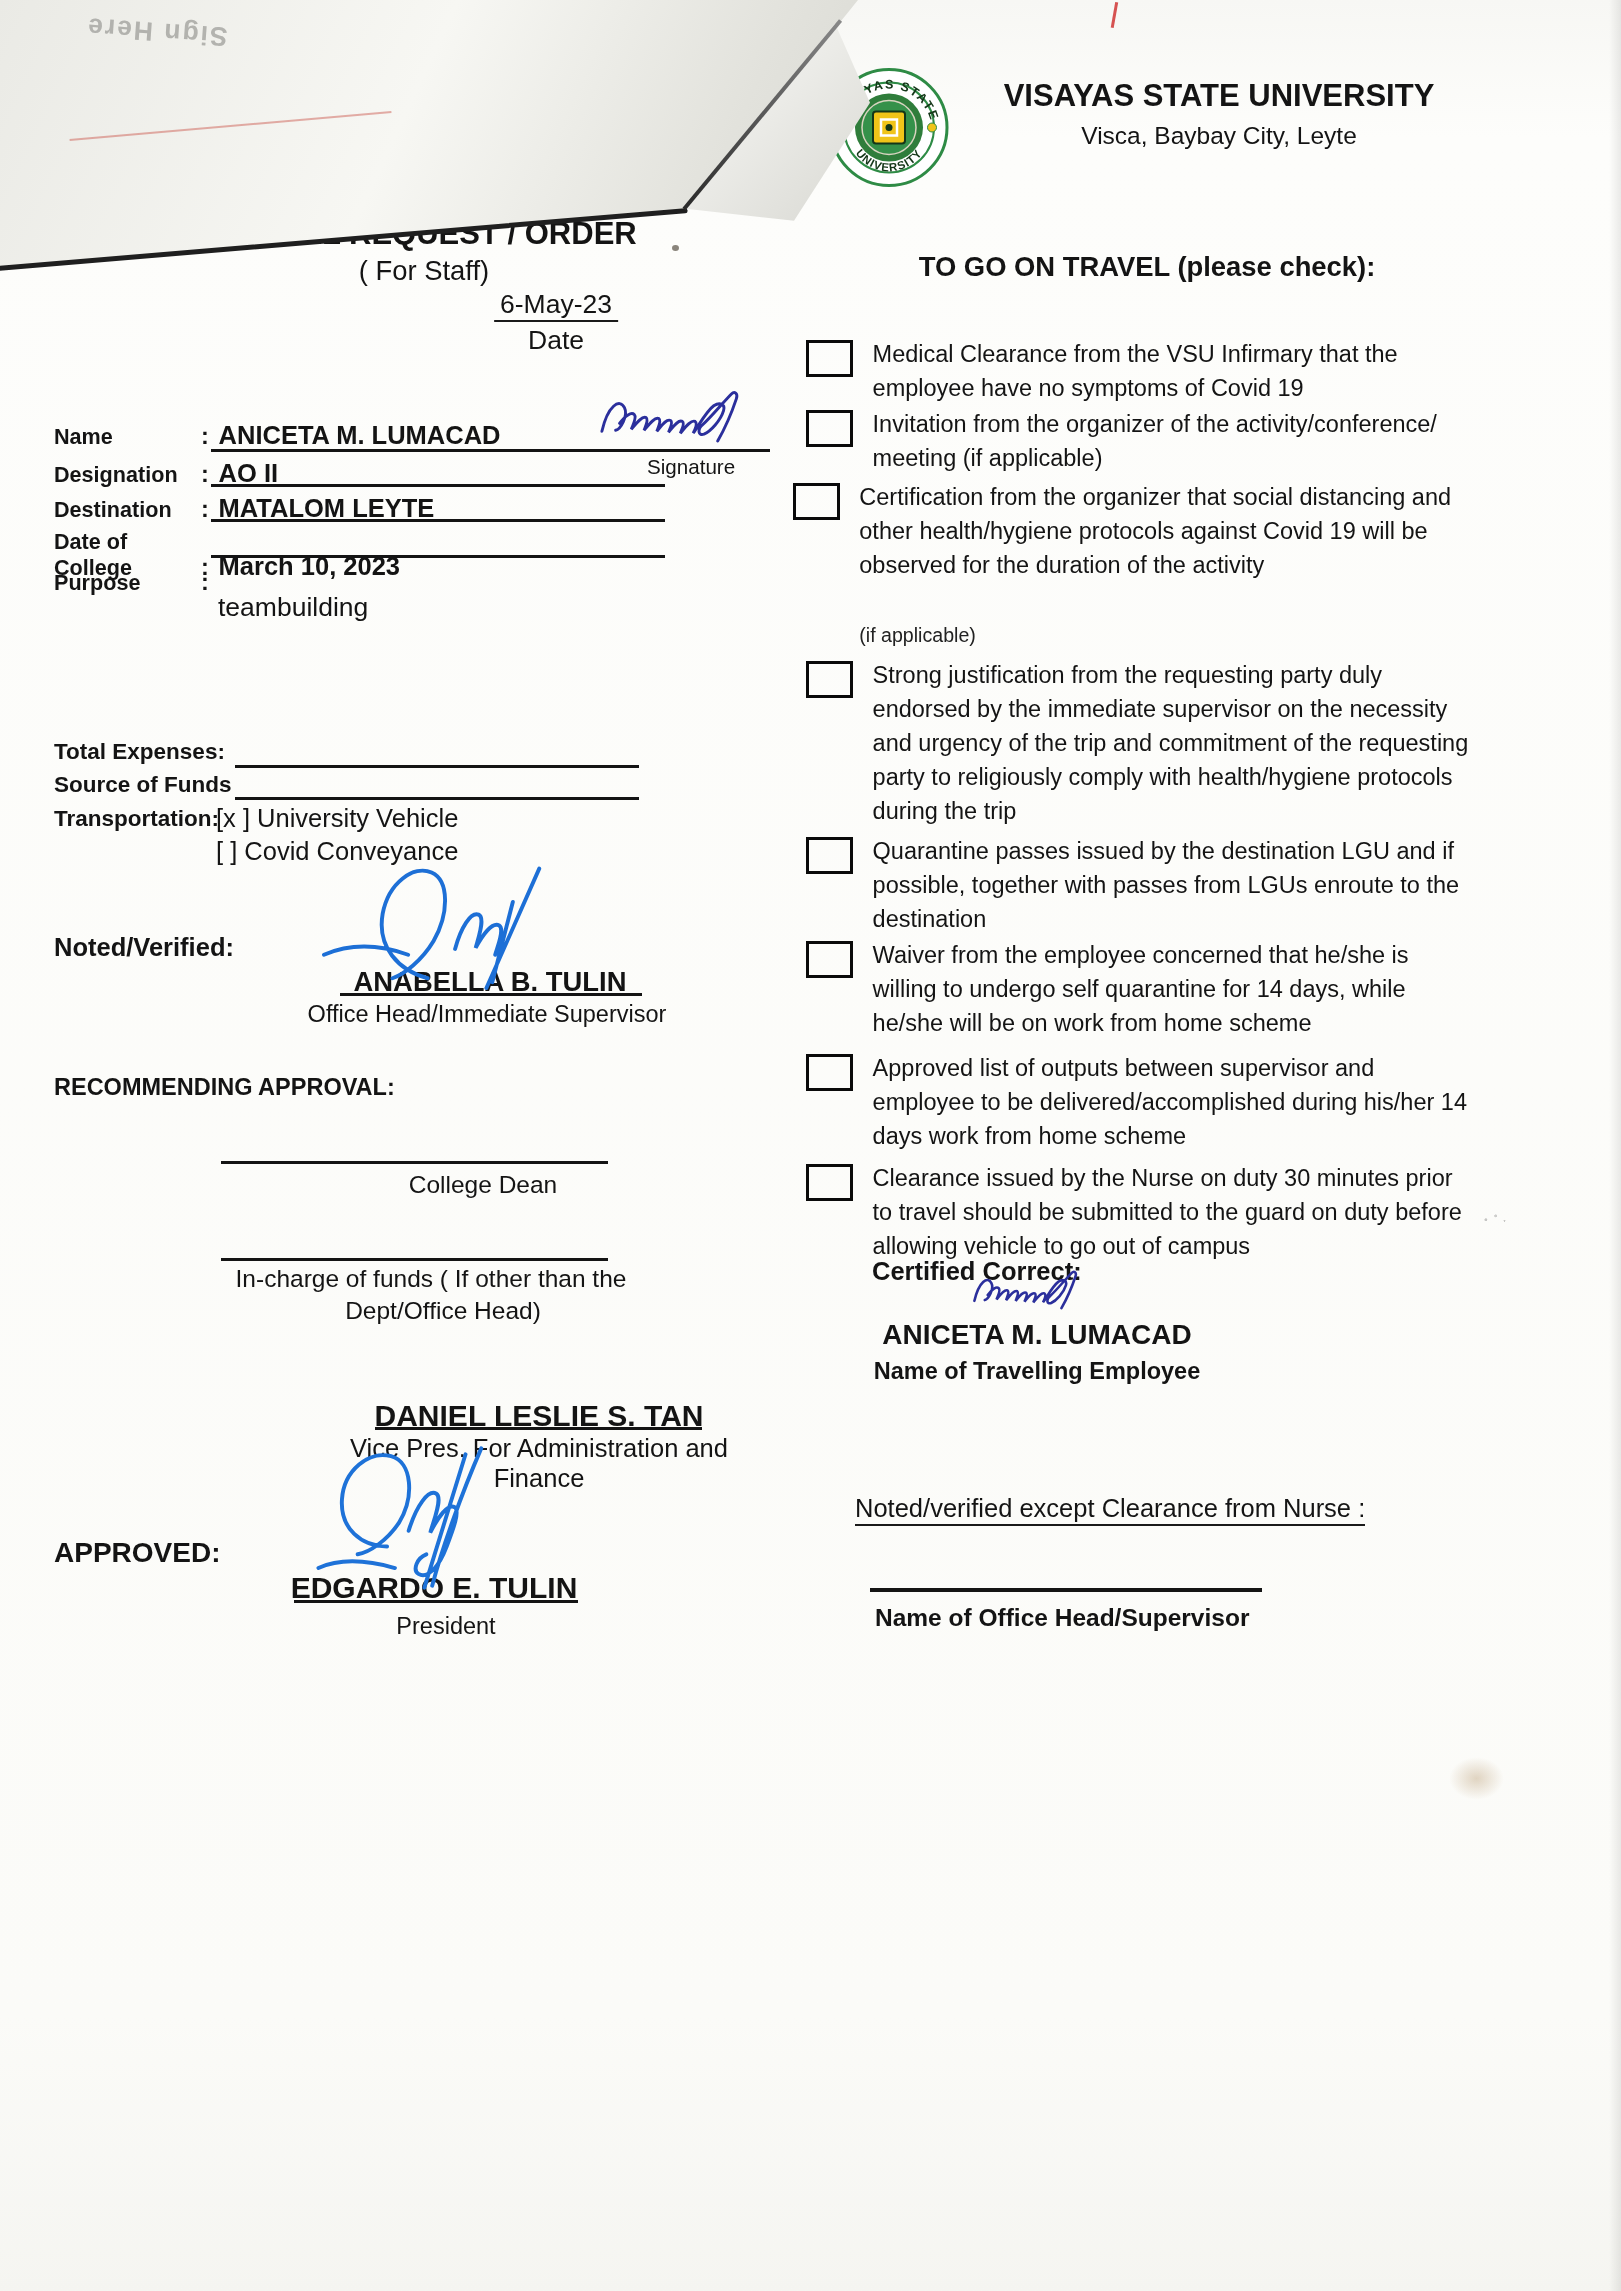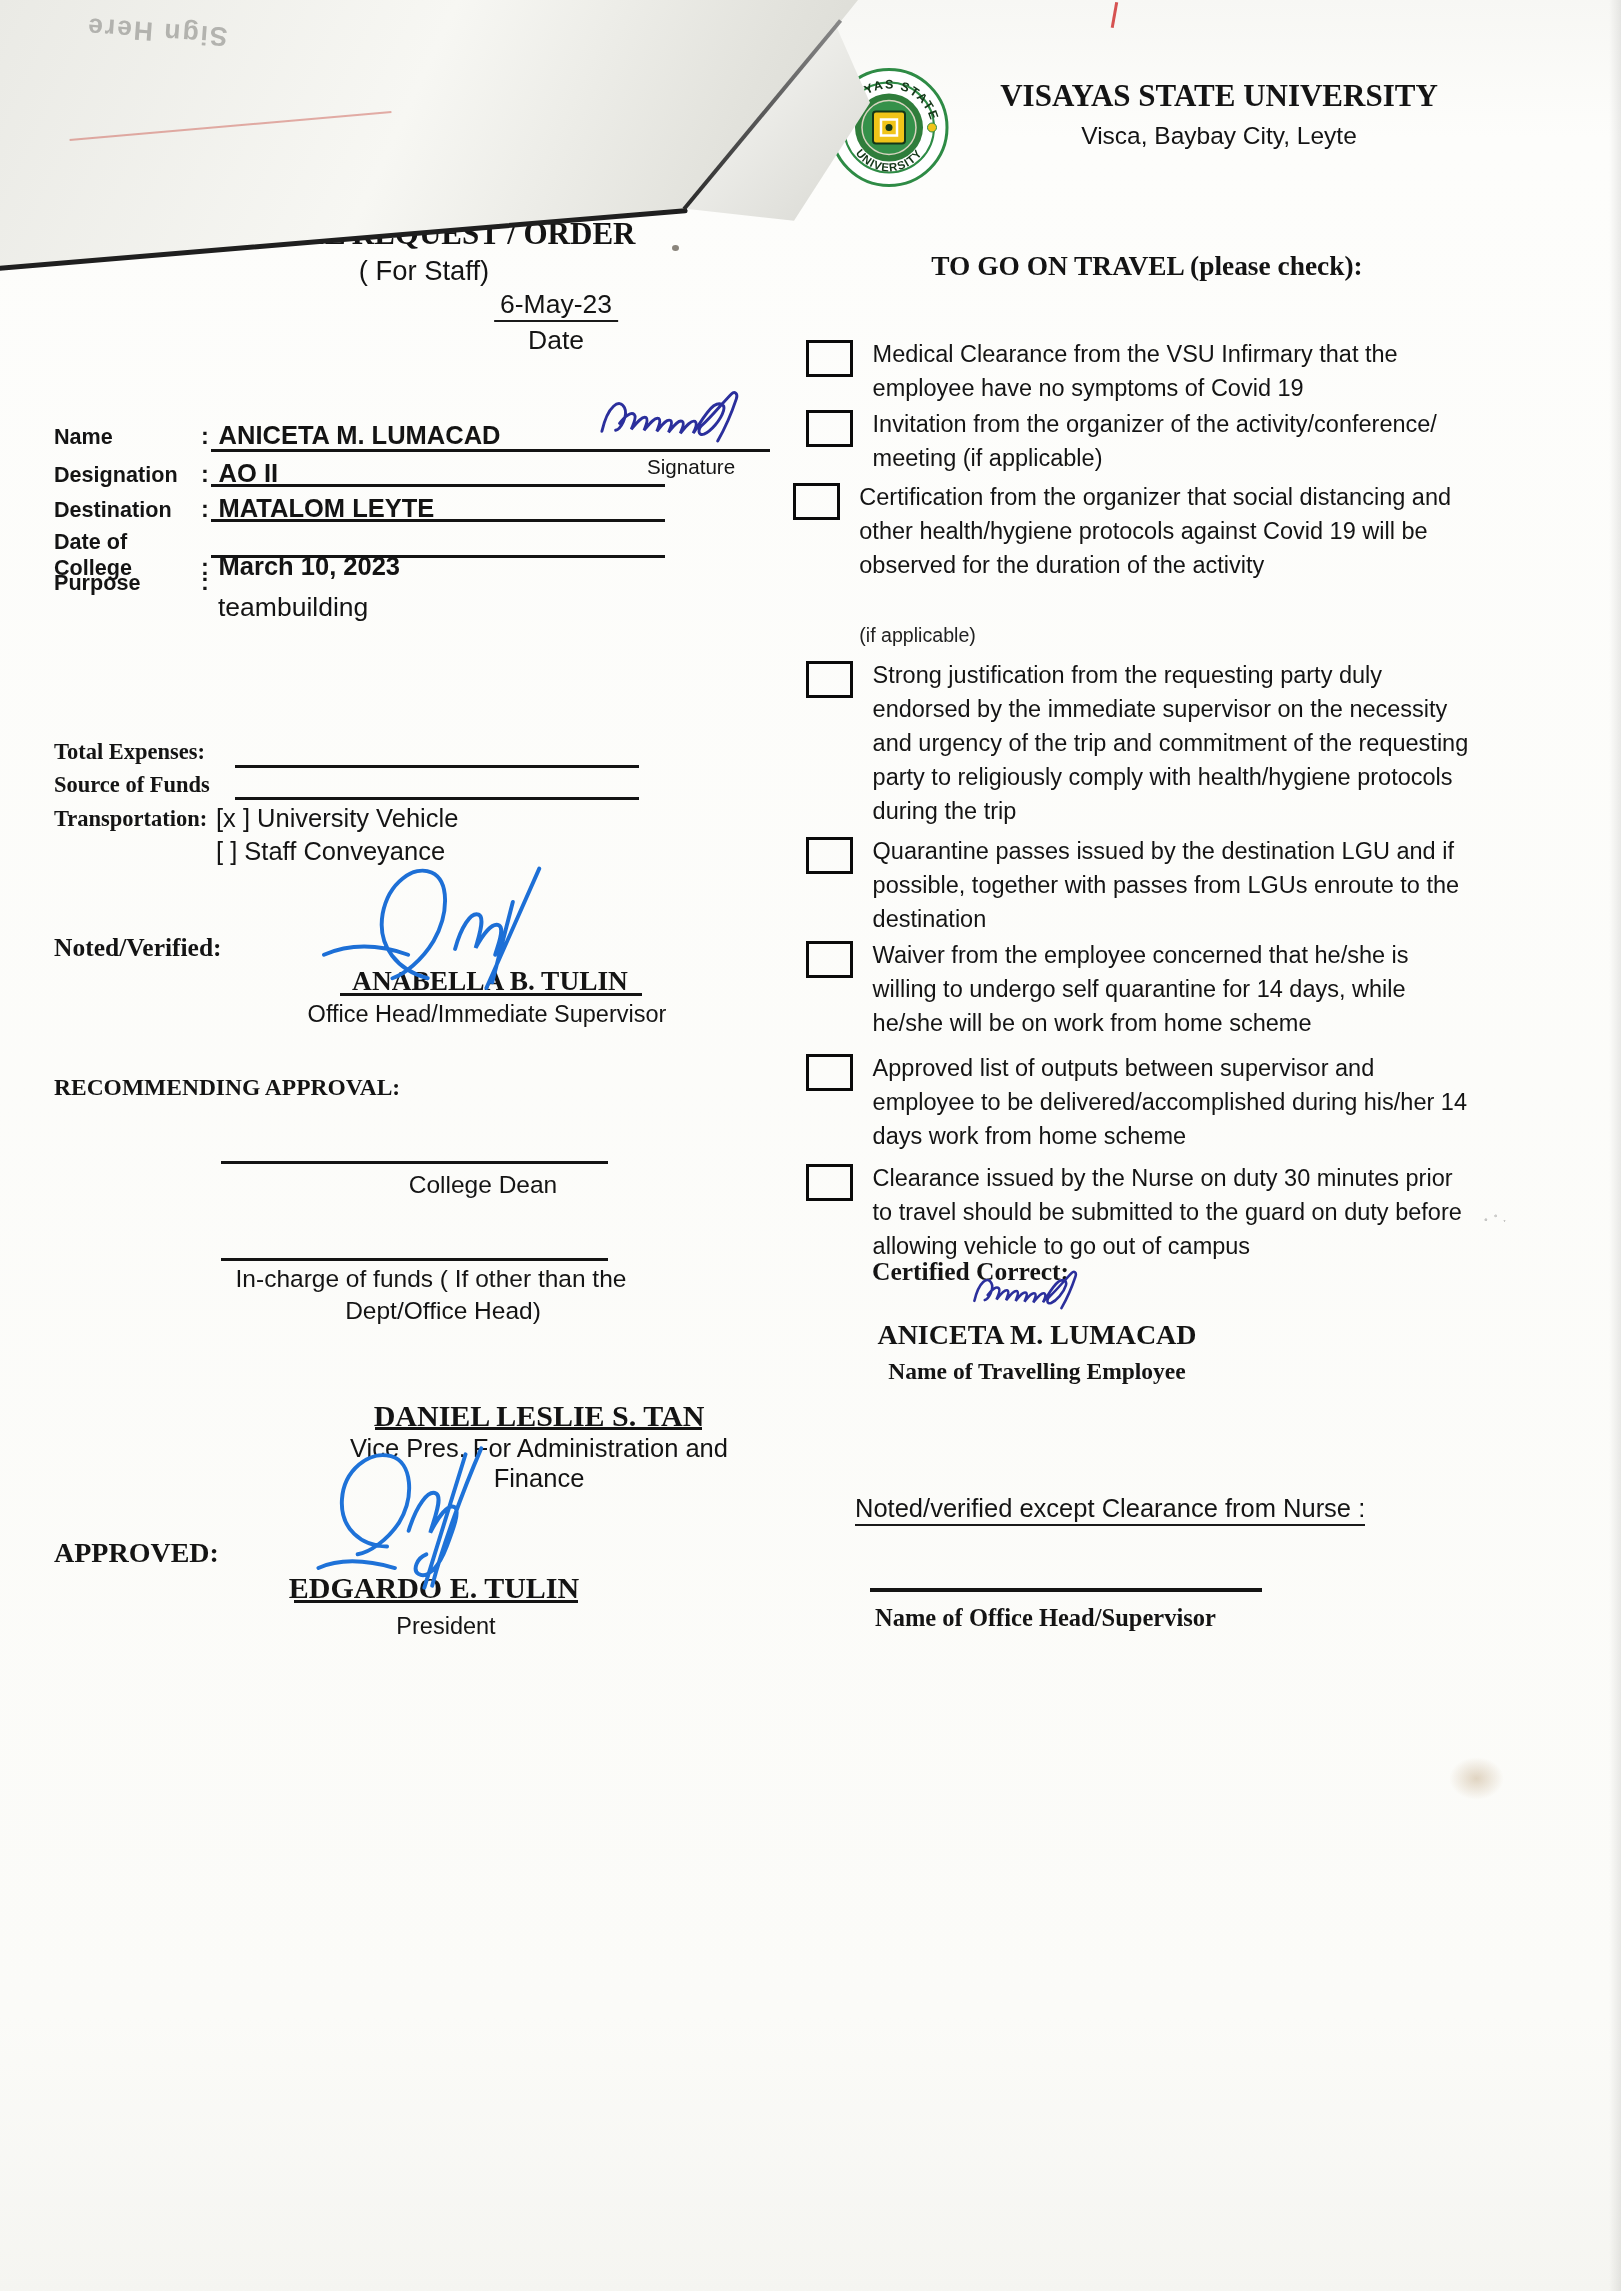--- a/index.html
+++ b/index.html
@@ -3,21 +3,21 @@
 <meta charset="utf-8">
 <style>
   html,body{margin:0;padding:0;background:#888;}
   .page{
     position:relative;width:1621px;height:2292px;margin:0 auto;
     background:linear-gradient(180deg,#f7f7f4 0%,#fdfdfb 6%,#fbfbf8 88%,#f5f5f1 100%);
     overflow:hidden;font-family:"Liberation Sans",sans-serif;color:#141414;
   }
   .abs{position:absolute;z-index:2;}
   .c{transform:translateX(-50%);white-space:nowrap;}
-  .b{font-weight:bold;font-family:Liberation Serif, serif;}
+  .b{font-weight:bold;}
   .hline{position:absolute;background:#141414;z-index:2;}
   .row-label{display:inline-block;width:147px;font-weight:bold;font-size:21.6px;}
   .row-colon{display:inline-block;width:17.6px;font-weight:bold;font-size:23.5px;}
   .row-value{font-weight:bold;font-size:25.5px;}
   .underlined{border-bottom:2.9px solid #1a1a1a;padding:0 5.9px 1px 5.9px;}
   .u2{border-bottom:2.5px solid #1a1a1a;padding-bottom:2px;}
   
   .chk-wrap{position:absolute;left:806px;top:337px;width:667px;z-index:2;}
   .chk-item{display:flex;align-items:flex-start;justify-content:center;}
   .chk-box{width:41px;height:31px;border:3.9px solid #0a0a0a;margin:2.9px 19.6px 0 0;flex-shrink:0;background:transparent;}
@@ -121,21 +121,21 @@
     <path d="M6,44 C12,18 24,10 29,20 C33,28 25,42 20,43 M24,36 C30,28 36,24 39,27 C42,30 37,39 36,42 C41,36 47,28 51,30 C54,32 50,40 49,43 C54,37 60,29 64,31 C67,33 63,41 62,44 C67,38 72,31 76,33 C79,35 75,42 74,45 C79,39 84,32 88,34 C91,36 87,43 86,46 C91,40 97,32 101,34 C104,36 100,44 99,46 C105,38 112,24 120,18 C126,14 132,16 130,23 C127,33 117,44 110,47 C104,49 103,42 109,37 C117,30 130,14 138,6 C141,3 145,5 143,11 C140,20 132,40 124,54" fill="none" stroke="#2b2f9c" stroke-width="3" stroke-linecap="round"></path>
   </svg>
   <div class="abs" style="left:647px;top:455px;font-size:20.6px">Signature</div>
 
   <div class="abs b" style="left:54px;top:739px;font-size:22.5px">Total Expenses:</div>
   <div class="hline" style="left:235px;top:765px;width:404px;height:2.9px"></div>
   <div class="abs b" style="left:54px;top:772px;font-size:22.5px">Source of Funds</div>
   <div class="hline" style="left:235px;top:797px;width:404px;height:2.9px"></div>
   <div class="abs b" style="left:54px;top:806px;font-size:22.5px">Transportation:</div>
   <div class="abs" style="left:216px;top:804px;font-size:25.5px">[x ] University Vehicle</div>
-  <div class="abs" style="left:216px;top:837px;font-size:25.5px">[ ] Staff Conveyance</div>
+  <div class="abs" style="left:216px;top:837px;font-size:25.5px">[ ] Covid Conveyance</div>
 
   <div class="abs b" style="left:54px;top:933px;font-size:25.5px">Noted/Verified:</div>
   <svg class="abs" style="left:312px;top:853px;width:294px;height:137px;z-index:3" viewBox="0 0 300 140">
     <path d="M12,104 C40,92 70,94 98,104 M118,128 C88,120 66,96 72,62 C78,30 104,12 122,20 C140,28 140,62 124,90 C112,110 94,124 82,128 M146,98 C152,76 162,60 170,63 C177,66 170,86 167,97 C174,84 184,70 191,74 C197,78 189,96 187,104 M205,50 L184,132 M232,16 L178,138" fill="none" stroke="#1d6fd6" stroke-width="4" stroke-linecap="round"></path>
   </svg>
   <div class="abs c b" style="left:490px;top:966px;font-size:27.4px">ANABELLA B. TULIN</div>
   <div class="hline" style="left:340px;top:993px;width:302px;height:3.4px"></div>
   <div class="abs c" style="left:487px;top:1001px;font-size:23.5px">Office Head/Immediate Supervisor</div>
 
   <div class="abs b" style="left:54px;top:1074px;font-size:23.5px">RECOMMENDING APPROVAL:</div>

